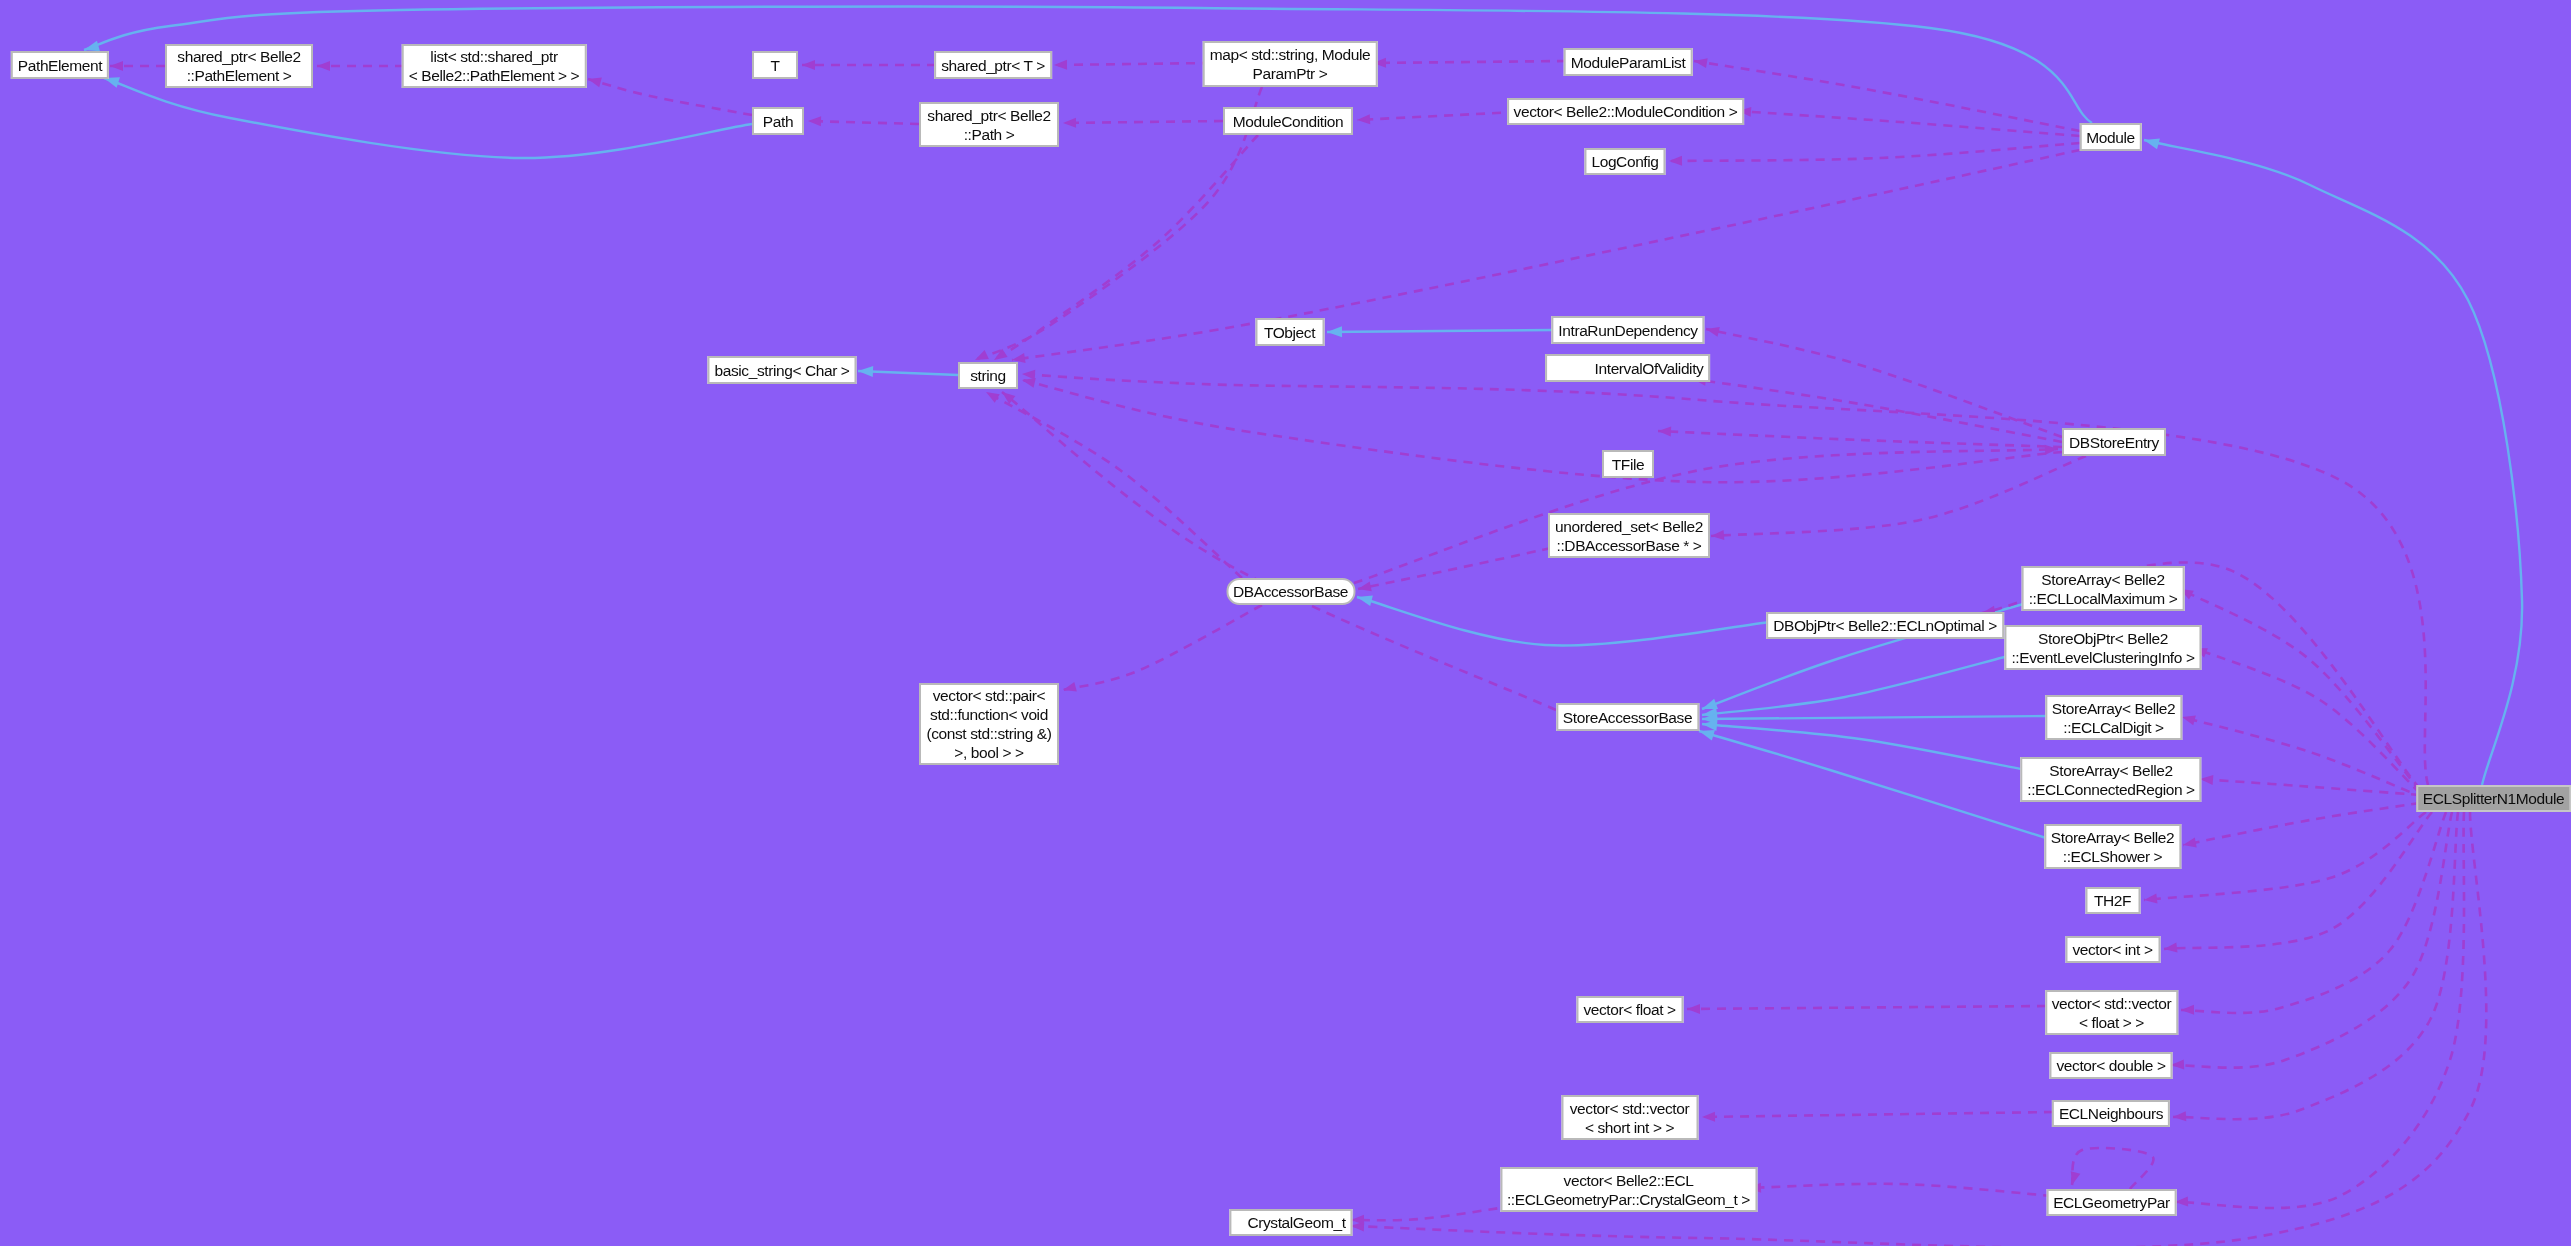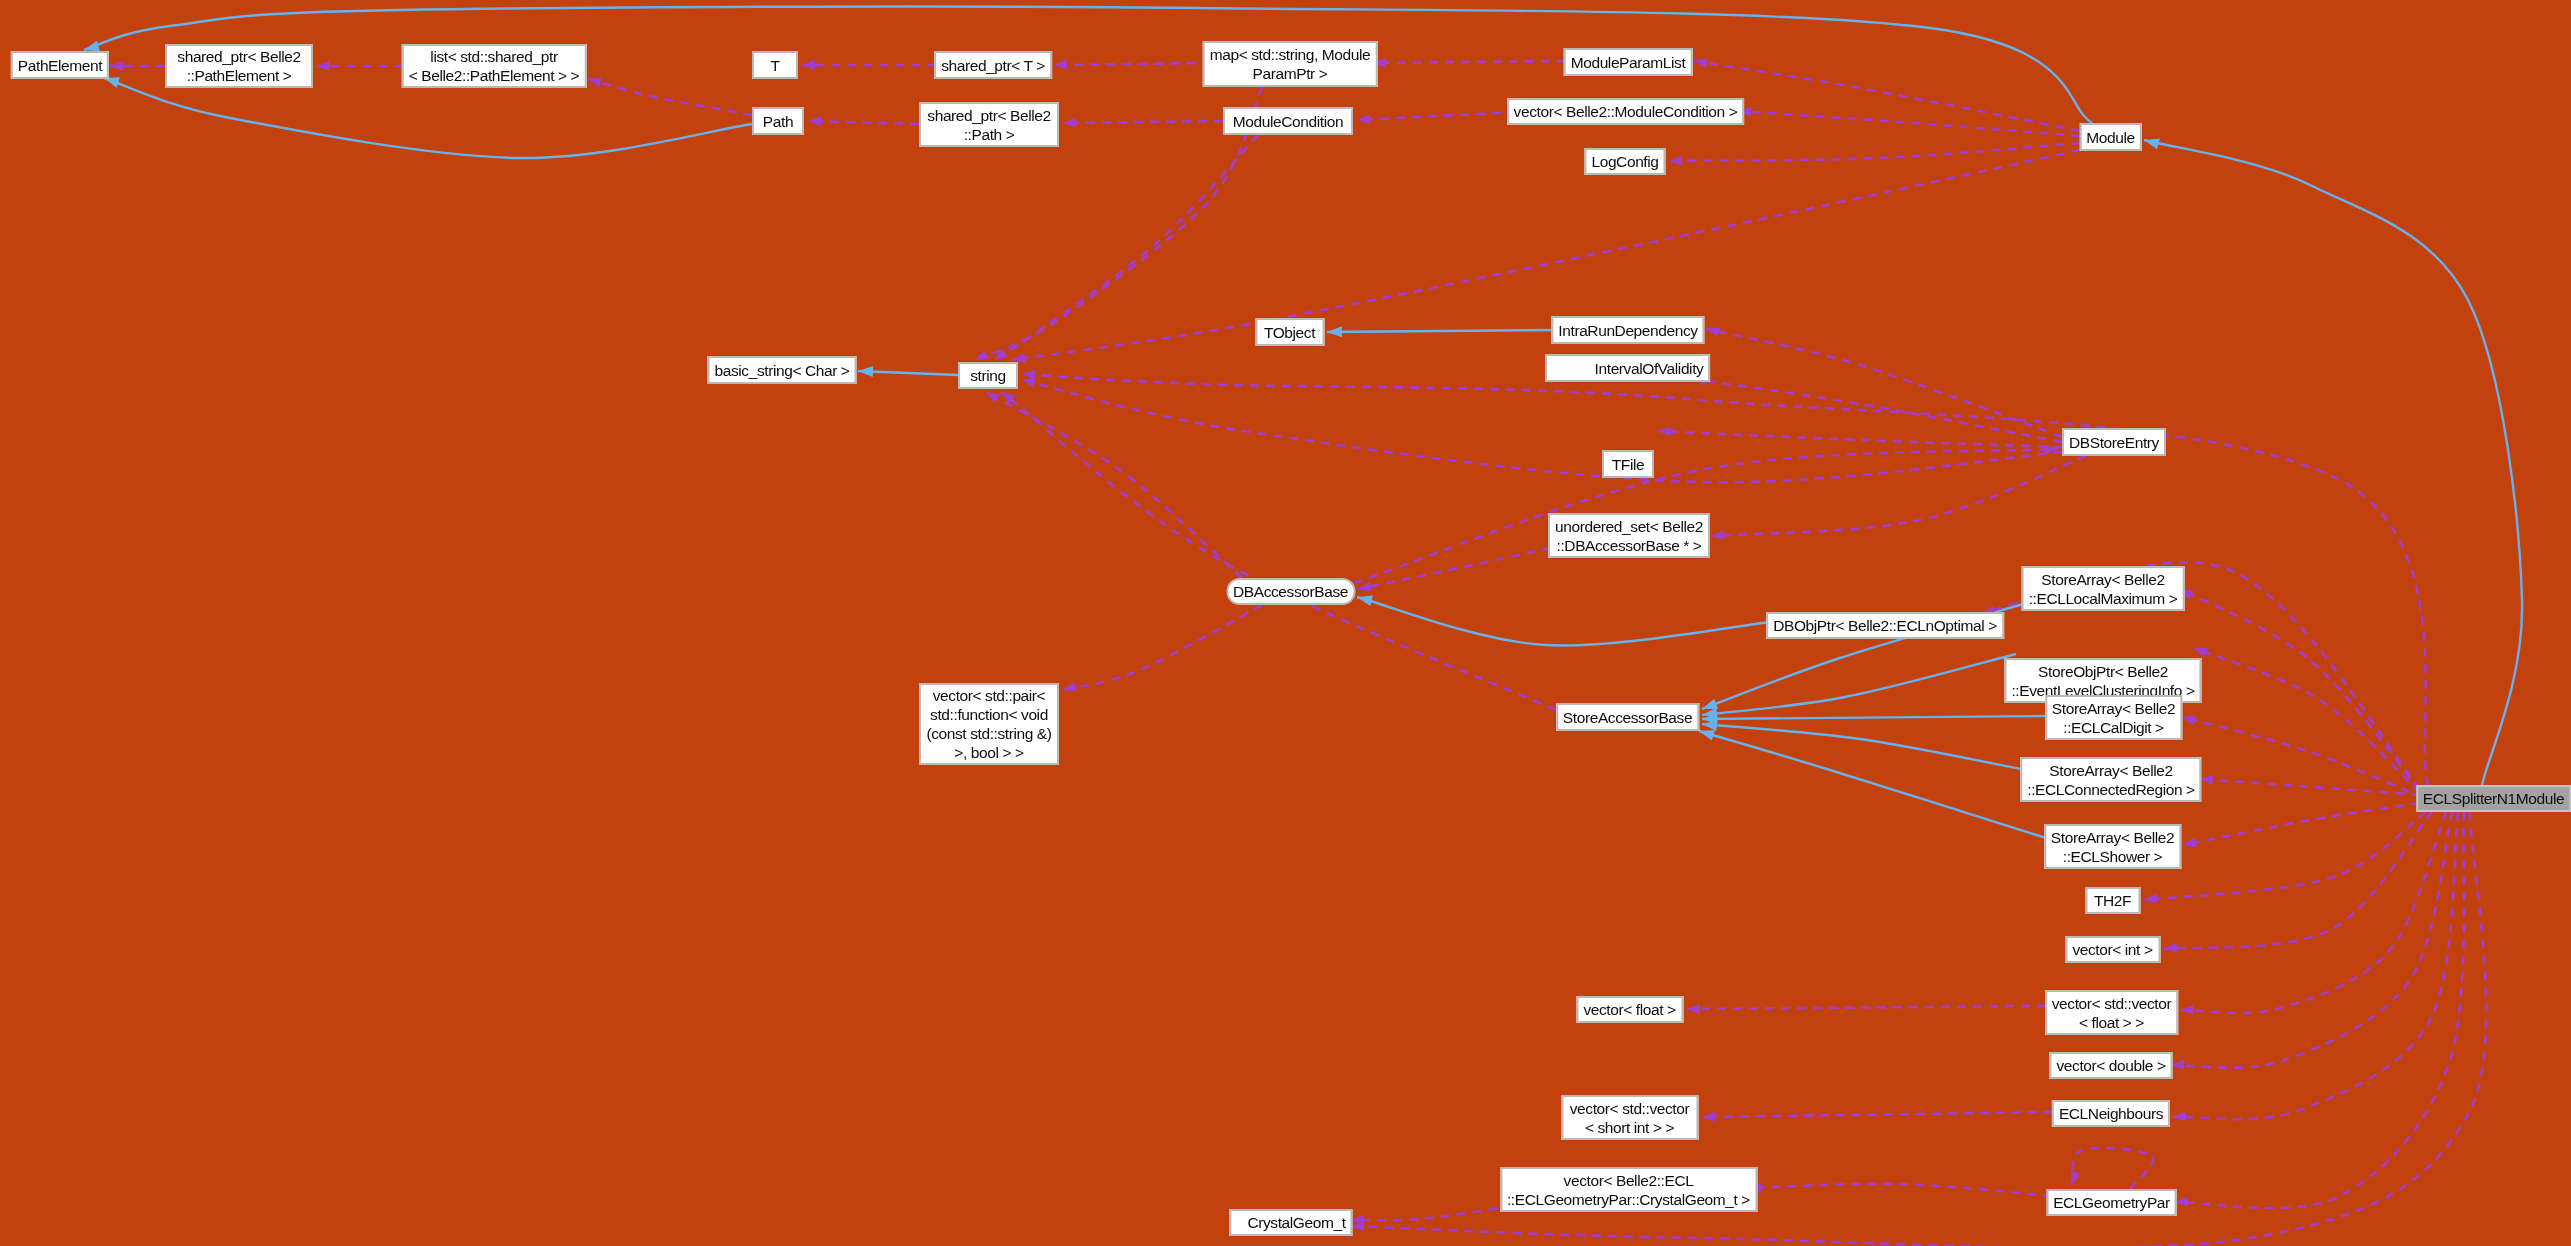--- a/index.html
+++ b/index.html
@@ -8,21 +8,21 @@
   #edges{position:absolute;left:0;top:0;width:2571px;height:1246px;}
   .node{position:absolute;transform:translateX(-50%);box-sizing:border-box;
         display:flex;align-items:center;justify-content:center;text-align:center;
         white-space:pre-line;background:#ffffff;border:2px solid #b9b9b9;color:#0d0d0d;
         font-size:15.5px;line-height:19px;letter-spacing:-0.4px;padding:1px 5px;cursor:pointer;}
   .node.highlight{background:#a2a2a2;border-color:#c6c6c6;}
 </style>
 </head>
 <body>
 
-<div id="canvas" style="background: #c2410c;">
+<div id="canvas" style="background: #8b5cf6;">
   <svg id="edges" xmlns="http://www.w3.org/2000/svg">
       <path d="M752,124 C713.3333333333334,129.66666666666666 607,159 520,158 C433,157 299.3333333333333,131.33333333333334 230,118 C160.66666666666669,104.66666666666667 125,84.66666666666667 104,78" fill="none" stroke="#66b2ef" stroke-width="2.4"></path>
       <polygon points="104,78 116.63267877882052,87.78087045569757 119.96104923551576,77.2965035171076" fill="#66b2ef"></polygon>
       <path d="M2092,123 C2065,107.16666666666667 2078.6666666666665,47.16666666666667 1930,28 C1781.3333333333333,8.833333333333332 1455,11 1200,8 C945,5 571.6666666666666,7 400,10 C228.33333333333334,13 222.66666666666666,19.333333333333332 170,26 C117.33333333333334,32.666666666666664 98.33333333333333,46 84,50" fill="none" stroke="#66b2ef" stroke-width="2.4"></path>
       <polygon points="84,50 99.92633884297626,51.26559514012399 96.96955019702287,40.670435825457645" fill="#66b2ef"></polygon>
       <path d="M2482,785 C2488.6666666666665,754.1666666666666 2524.3333333333335,680.8333333333334 2522,600 C2519.6666666666665,519.1666666666666 2503.3333333333335,369.1666666666667 2468,300 C2432.6666666666665,230.83333333333331 2364,211.66666666666666 2310,185 C2256,158.33333333333334 2171.6666666666665,147.5 2144,140" fill="none" stroke="#66b2ef" stroke-width="2.4"></path>
       <polygon points="2144,140 2157.0384518041355,149.23302629429983 2159.9165047107344,138.61620890551424" fill="#66b2ef"></polygon>
       <path d="M958,375 L858,371" fill="none" stroke="#66b2ef" stroke-width="2.4"></path>
       <polygon points="858,371 872.768190169908,377.09512584820294 873.2078385917456,366.10391530226326" fill="#66b2ef"></polygon>
       <path d="M1554,330 L1327,332" fill="none" stroke="#66b2ef" stroke-width="2.4"></path>
@@ -152,21 +152,21 @@
     <div class="node" style="left: 1628px; top: 316px; min-width: 148px; min-height: 28px;">IntraRunDependency</div>
     <div class="node" style="left: 1627.5px; top: 354px; min-width: 123px; min-height: 28px; padding-left: 48px;">IntervalOfValidity</div>
     <div class="node" style="left: 1628px; top: 418px; min-width: 52px; min-height: 28px; margin-top: 32px;">TFile</div>
     <div class="node" style="left: 2114px; top: 428px; min-width: 104px; min-height: 28px;">DBStoreEntry</div>
     <div class="node" style="left: 1629px; top: 513px; min-width: 156px; min-height: 45px;">unordered_set&lt; Belle2
 ::DBAccessorBase * &gt;</div>
     <div class="node" style="left: 1290.5px; top: 578px; min-width: 127px; min-height: 27px; border-radius: 13px;">DBAccessorBase</div>
     <div class="node" style="left: 1885px; top: 612px; min-width: 228px; min-height: 27px;">DBObjPtr&lt; Belle2::ECLnOptimal &gt;</div>
     <div class="node" style="left: 2103px; top: 566px; min-width: 146px; min-height: 45px;">StoreArray&lt; Belle2
 ::ECLLocalMaximum &gt;</div>
-    <div class="node" style="left: 2103px; top: 658px; min-width: 174px; min-height: 45px;">StoreObjPtr&lt; Belle2
+    <div class="node" style="left: 2103px; top: 625px; min-width: 174px; min-height: 45px;">StoreObjPtr&lt; Belle2
 ::EventLevelClusteringInfo &gt;</div>
     <div class="node" style="left: 1627.5px; top: 703px; min-width: 143px; min-height: 28px;">StoreAccessorBase</div>
     <div class="node" style="left: 2113.5px; top: 695px; min-width: 131px; min-height: 45px;">StoreArray&lt; Belle2
 ::ECLCalDigit &gt;</div>
     <div class="node" style="left: 2111px; top: 757px; min-width: 170px; min-height: 45px;">StoreArray&lt; Belle2
 ::ECLConnectedRegion &gt;</div>
     <div class="node" style="left: 2112.5px; top: 824px; min-width: 133px; min-height: 45px;">StoreArray&lt; Belle2
 ::ECLShower &gt;</div>
     <div class="node highlight" style="left: 2493.5px; top: 785px; min-width: 147px; min-height: 27px;">ECLSplitterN1Module</div>
     <div class="node" style="left: 2112.5px; top: 887px; min-width: 55px; min-height: 27px;">TH2F</div>

